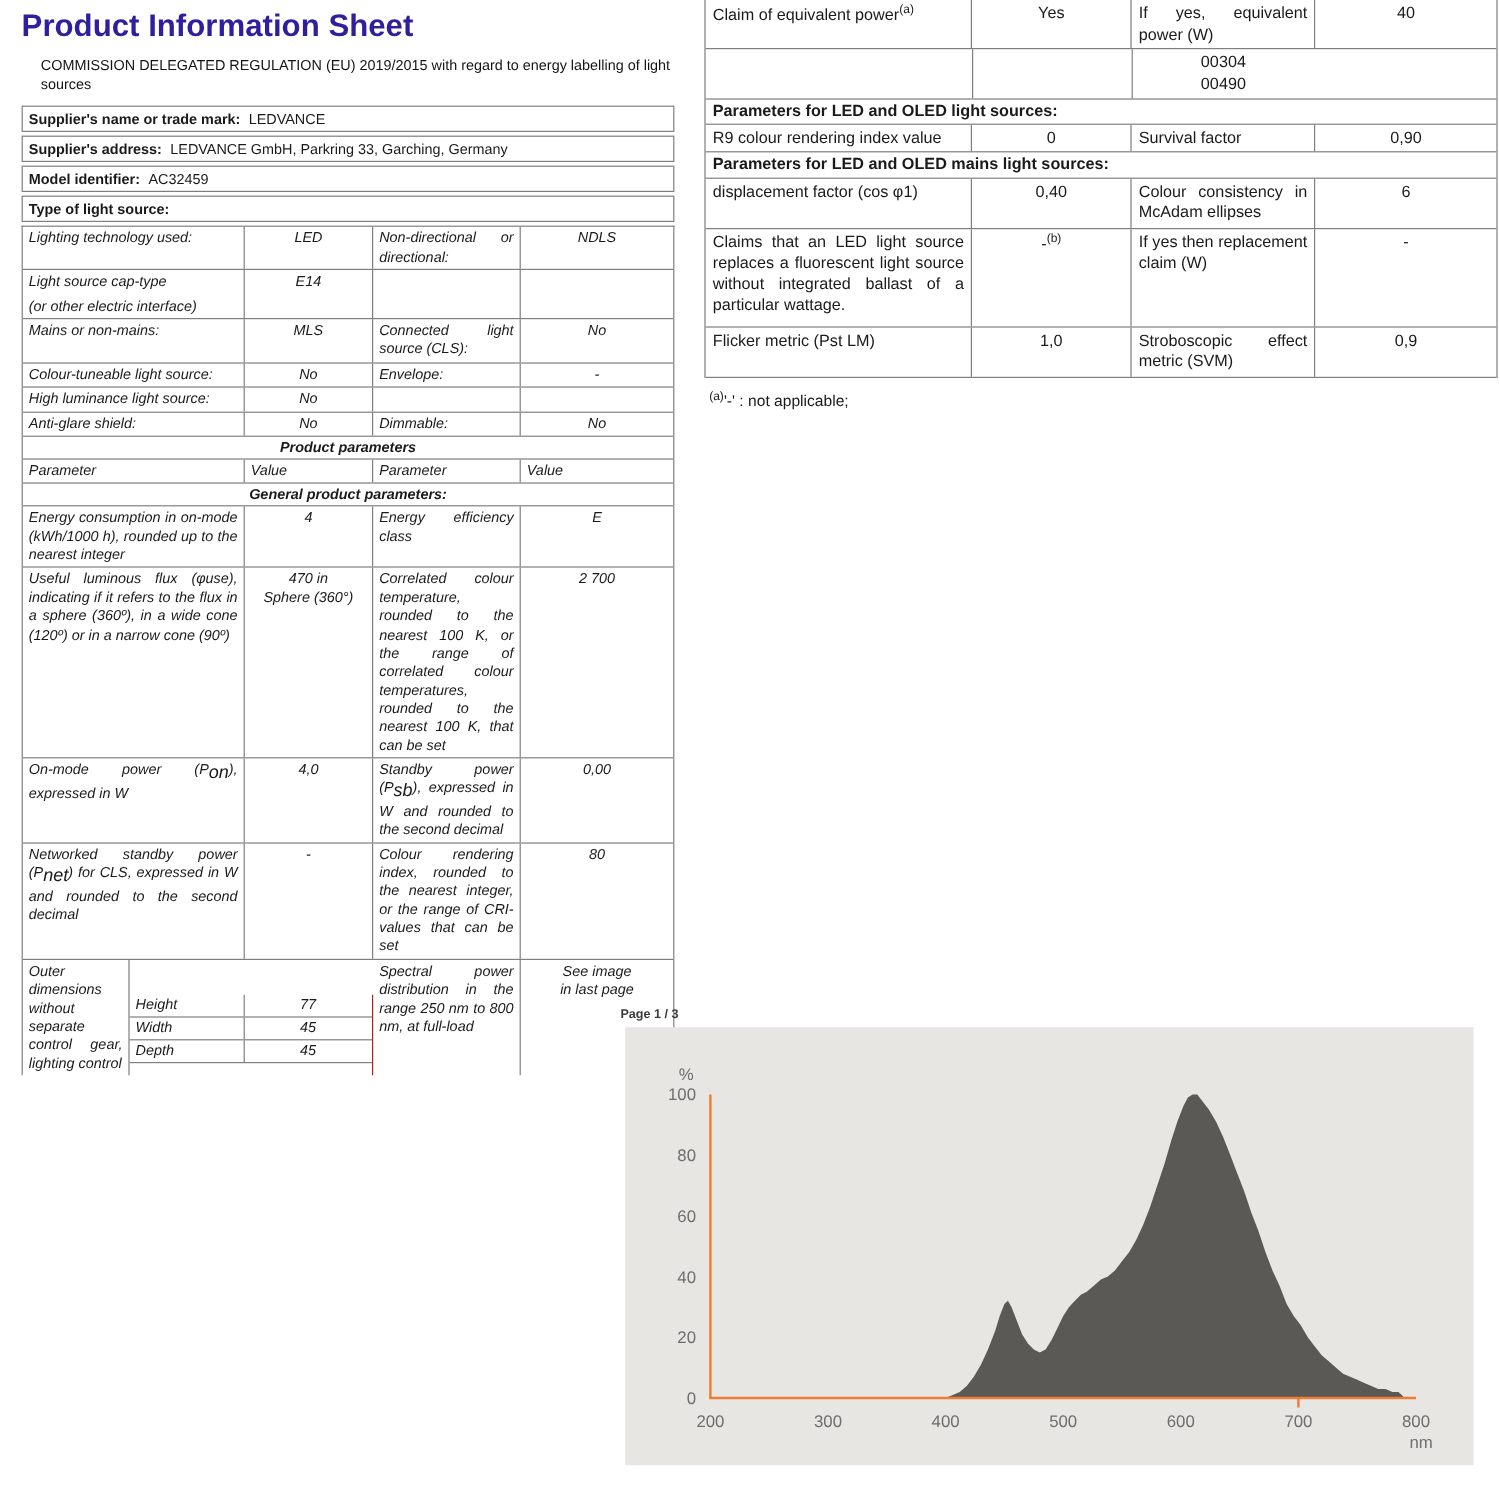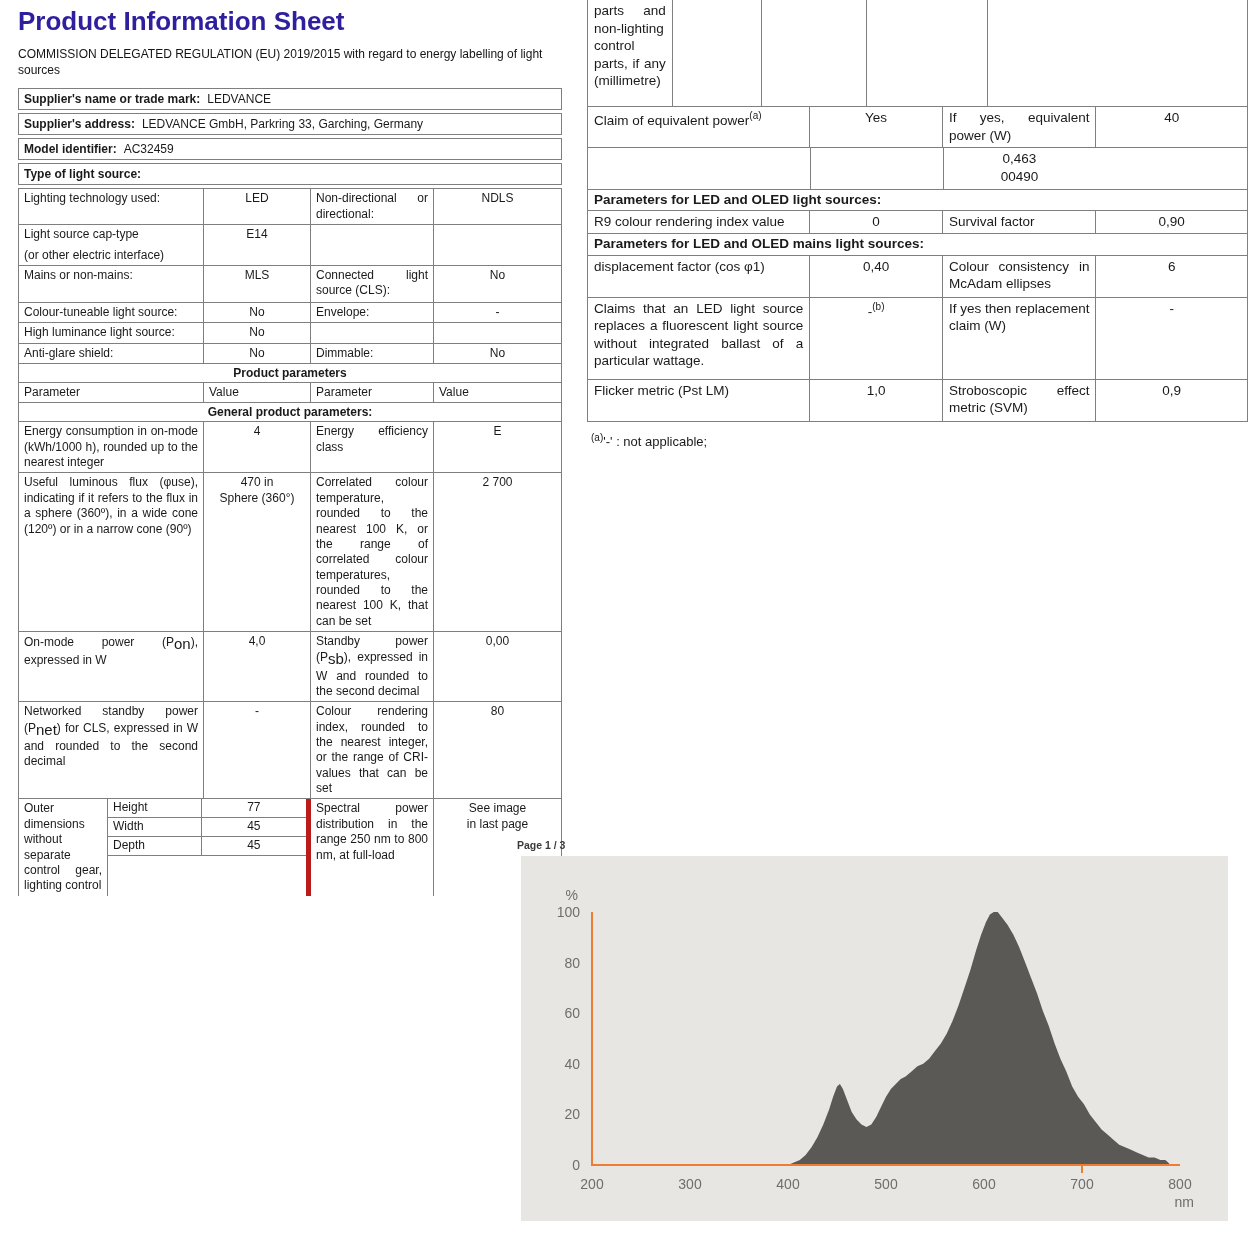--- a/index.html
+++ b/index.html
@@ -2,37 +2,37 @@
 <html><head>
 <meta charset="utf-8">
 <style>
   html,body{margin:0;padding:0;background:#ffffff;width:1250px;height:1250px;
     font-family:"Liberation Sans",sans-serif;color:#1a1a1a;overflow:hidden;position:relative;}
   *{box-sizing:border-box;}
   .page{position:absolute;}
   
   #page1{left:18px;top:6px;width:544px;font-size:12px;}
   .title{margin:0 0 10px 0;font-size:26px;font-weight:bold;color:#2e1f9e;letter-spacing:0;}
-  .reg{margin:0 0 10px 0;font-size:12px;line-height:1.3;color:#141414;}
+  .reg{margin:0 0 10px 16px;font-size:12px;line-height:1.3;color:#141414;}
   .inforow{border:1px solid #7f7f7f;padding:3px 5px;margin-bottom:3px;min-height:22px;}
   .inforow b{font-weight:bold;}
   .inforow .val{margin-left:7px;}
-  .tbl{border:1px solid #7f7f7f;border-bottom:none;}
+  .tbl{border:1px solid #7f7f7f;border-bottom:none;font-style:italic;}
   .tr{display:flex;border-bottom:1px solid #7f7f7f;}
   .tr.norule{border-bottom:none;justify-content:flex-end;}
   .td{padding:2px 5px;border-right:1px solid #7f7f7f;line-height:1.28;}
   .td.lastc{border-right:none;}
   .td.p{text-align:justify;}
   .td.v{text-align:center;}
   .hdr{width:100%;text-align:center;font-weight:bold;padding:2px 4px;}
   .w1{width:185px}.w2{width:107px}.w3{width:123px}.w4{width:127px}
   sub{font-size:15px;}
   sup{font-size:9.5px;}
   .line2{margin-top:5px;}
-  .subgrid{width:203px;border-right:5px solid #b91c1c;}
+  .subgrid{width:203px;border-right:1px solid #b91c1c;margin-top:29px;}
   .srow{display:flex;border-bottom:1px solid #7f7f7f;min-height:19px;}
   .srow .sl{width:96px;border-right:1px solid #7f7f7f;padding:1px 5px;}
   .srow .sv{width:107px;text-align:center;padding:1px 4px;}
   
   #page2{left:587px;top:0;width:661px;font-size:13.5px;}
   #page2 .tblr{border-left:1px solid #7f7f7f;border-right:1px solid #7f7f7f;}
   #page2 .td{line-height:1.3;padding:2px 6px;}
   #page2 sup{font-size:10px;}
   .q1{width:223px}.q2{width:133px}.q3{width:154px}.q4{width:151px}
   .u1{width:85px}.u2{width:89px}.u3{width:106px}.u4{width:121px}.u5{width:260px}
@@ -164,38 +164,31 @@
       <div class="td v w4 lastc">
         <div>See image</div>
         <div>in last page</div>
       </div>
     </div>
   </div>
 </div>
 
 <div class="page" id="page2">
   <div class="tblr">
-    <div class="tr" style="min-height:107px">
-      <div class="td p u1">parts and non-lighting control parts, if any (millimetre)</div>
-      <div class="td u2"></div>
-      <div class="td u3"></div>
-      <div class="td u4"></div>
-      <div class="td u5 lastc"></div>
-    </div>
     <div class="tr" style="min-height:41px">
       <div class="td p q1"><span>Claim of equivalent power</span><sup>(a)</sup></div>
       <div class="td v q2">Yes</div>
       <div class="td p q3">If yes, equivalent power (W)</div>
       <div class="td v q4 lastc">40</div>
     </div>
     <div class="tr" style="min-height:42px">
       <div class="td q1"></div>
       <div class="td q2"></div>
       <div class="td v q4 lastc">
-        <div>0,463</div>
+        <div>00304</div>
         <div>00490</div>
       </div>
     </div>
     <div class="tr" style="min-height:21px">
       <div class="hdrl">Parameters for LED and OLED light sources:</div>
     </div>
     <div class="tr" style="min-height:22px">
       <div class="td p q1">R9 colour rendering index value</div>
       <div class="td v q2">0</div>
       <div class="td p q3">Survival factor</div>

